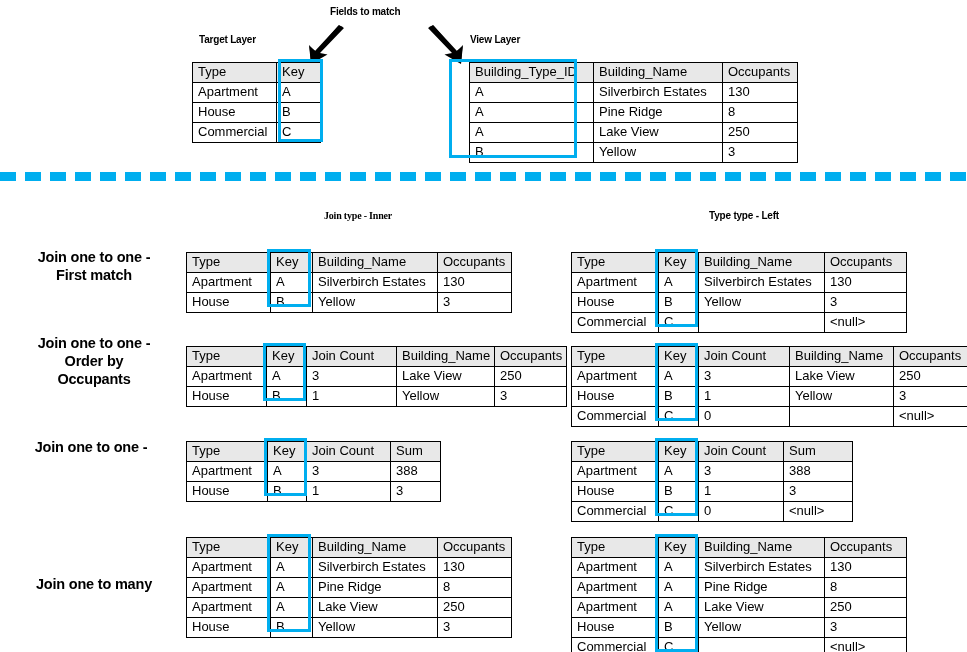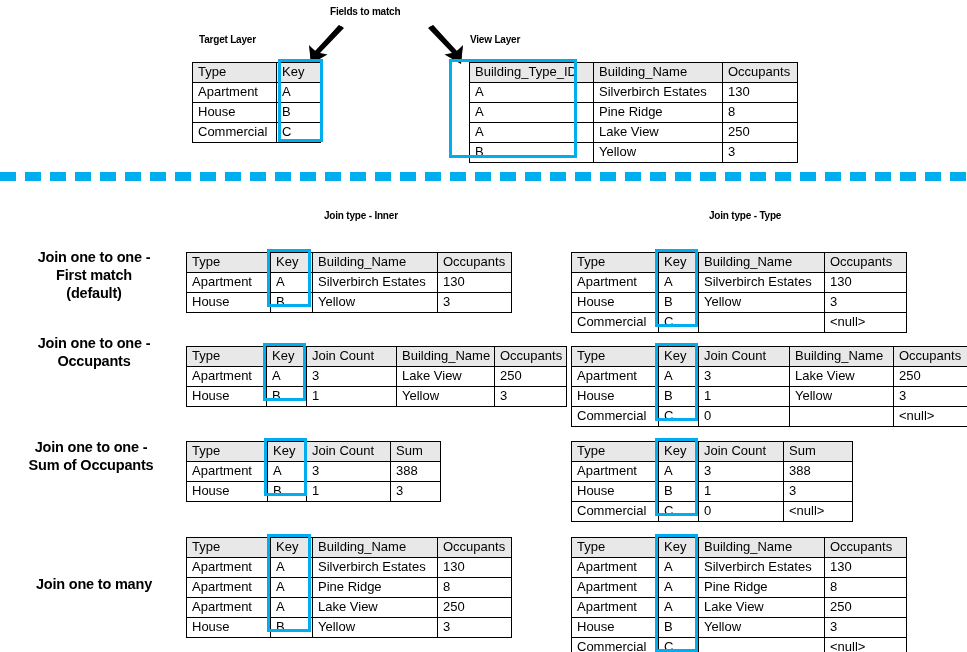--- a/index.html
+++ b/index.html
@@ -163,35 +163,34 @@
           <td>3</td>
         </tr>
       </tbody>
   </table>
   <div class="keybox" style="left:449px;top:59px;width:128px;height:99px;"></div>
 
   <svg class="divider" viewBox="0 0 967 9" preserveAspectRatio="none">
     <line x1="0" y1="4.5" x2="967" y2="4.5" stroke="#00AEEF" stroke-width="9" stroke-dasharray="16 9"></line>
   </svg>
 
-  <div class="hd big" style="left:324px;top:210px;">Join type - Inner</div>
-  <div class="hd big" style="left:709px;top:210px;">Join type - Type</div>
+  <div class="hd big" style="left:324px;top:210px;font-family:Liberation Serif, serif;">Join type - Inner</div>
+  <div class="hd big" style="left:709px;top:210px;">Type type - Left</div>
 
   <div class="rowlabel" style="left:6px;top:248px;width:176px;" id="lbl-0">
       <div>Join one to one -</div>
       <div>First match</div>
-      <div>(default)</div>
     </div>
   <div class="rowlabel" style="left:6px;top:334px;width:176px;" id="lbl-1">
       <div>Join one to one -</div>
+      <div>Order by</div>
       <div>Occupants</div>
     </div>
   <div class="rowlabel" style="left:0px;top:438px;width:182px;" id="lbl-2">
       <div>Join one to one -</div>
-      <div>Sum of Occupants</div>
     </div>
   <div class="rowlabel" style="left:6px;top:575px;width:176px;" id="lbl-3">
       <div>Join one to many</div>
     </div>
 
   <table class="tbl" id="t-0-inner" style="left:186px;top:252px;width:325px;">
     <colgroup>
         <col style="width:84px">
         <col style="width:42px">
         <col style="width:125px">

